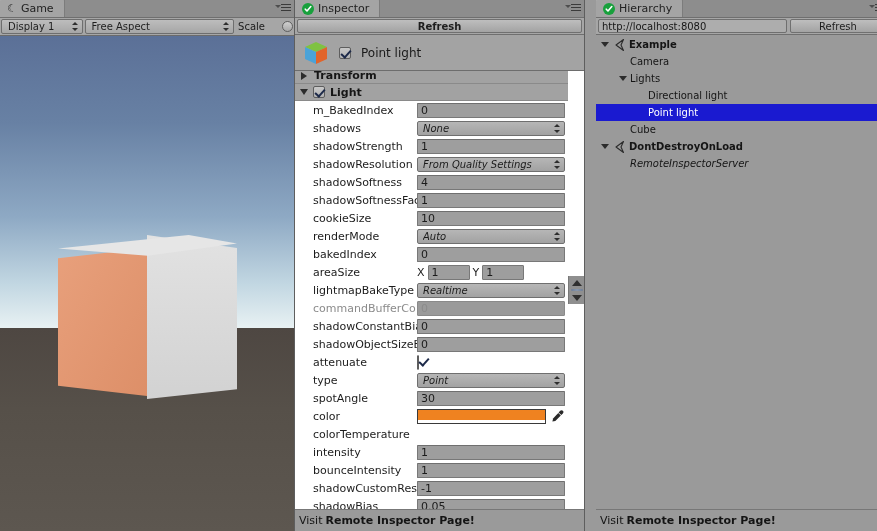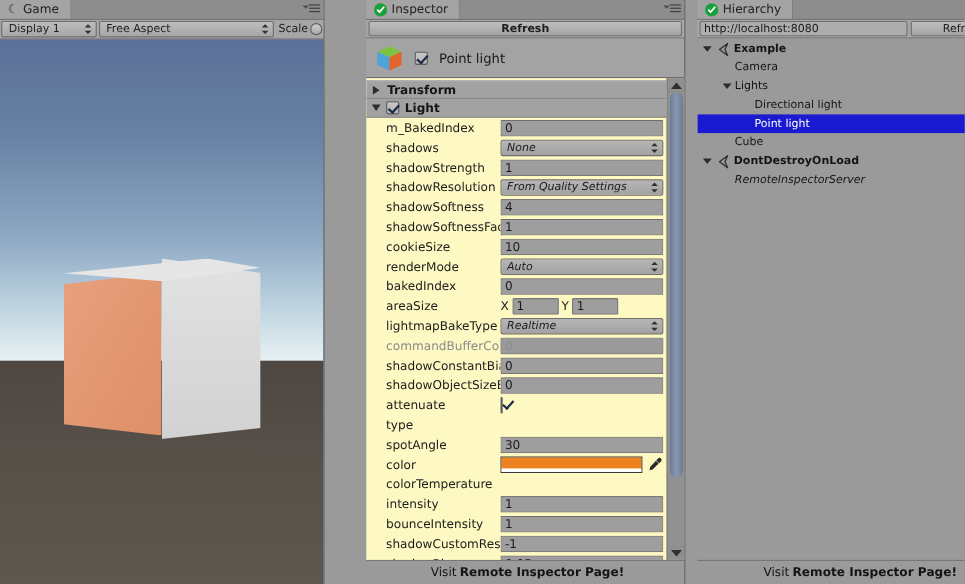--- a/index.html
+++ b/index.html
@@ -82,21 +82,21 @@
   }
   .updown:before, .updown:after {
     content: ""; position: absolute; left: 1px;
     width: 0; height: 0;
     border-left: 3px solid transparent; border-right: 3px solid transparent;
   }
   .updown:before { top: 1px; border-bottom: 3px solid #2e2e2e; }
   .updown:after  { bottom: 1px; border-top: 3px solid #2e2e2e; }
   #dd-display { width: 88px; }
   #dd-aspect  { width: 162px; }
-  .scale-group { display: flex; align-items: center; gap: 2px; font-size: 10px; padding-left: 2px; }
+  .scale-group { display: flex; align-items: center; gap: 17px; font-size: 10px; padding-left: 2px; }
   .scale-knob {
     width: 11px; height: 11px; border-radius: 50%;
     background: linear-gradient(#cfcfcf, #a8a8a8);
     border: 1px solid #5f5f5f;
   }
 
   .game-view { flex: 1; position: relative; overflow: hidden; background: #6a7894; }
   .sky {
     position: absolute; left: 0; top: 0; right: 0; height: 59%;
     background: linear-gradient(to bottom, #5b7097 0%, #6881a4 30%, #8ea9c4 62%, #c2d7e2 85%, #e8f1f3 100%);
@@ -116,21 +116,21 @@
     background: linear-gradient(to bottom, #e2e2e2, #d2d2d2);
     clip-path: polygon(0% 0%, 100% 8%, 100% 94%, 0% 100%);
   }
   .cube-top {
     left: 58px; top: 199px; width: 179px; height: 28px;
     background: #e6e6e6;
     clip-path: polygon(0% 48%, 73% 0%, 100% 30%, 50% 74%);
   }
 
   
-  #inspector-panel { width: 290px; flex: 0 0 290px; border-right: 1px solid #5e5e5e; margin-left: 38px; }
+  #inspector-panel { width: 290px; flex: 0 0 290px; border-right: 1px solid #5e5e5e; }
   .refresh-bar {
     height: 17px; flex: 0 0 17px;
     background: #a6a6a6; border-bottom: 1px solid #6f6f6f;
     display: flex; align-items: stretch; padding: 1px 2px;
   }
   .refresh-btn {
     flex: 1; display: flex; align-items: center; justify-content: center;
     background: linear-gradient(#bebebe, #a3a3a3);
     border: 1px solid #707070; border-radius: 2px;
     font-size: 10px; font-weight: bold; color: #1e1e1e;
@@ -150,21 +150,21 @@
     position: relative;
   }
   .ck.on:after {
     content: ""; position: absolute; left: 3px; top: 0px;
     width: 4px; height: 8px;
     border: solid #1d2a4a; border-width: 0 2px 2px 0;
     transform: rotate(42deg);
   }
   .obj-name { font-size: 12px; color: #1a1a1a; }
 
-  .inspector-body { flex: 1; display: flex; overflow: hidden; background: #fef9c3; position: relative; }
+  .inspector-body { flex: 1; display: flex; overflow: hidden; background: #ffffff; position: relative; align-items: center; }
   .prop-list { flex: 1; overflow: hidden; padding-top: 2px; }
 
   .comp-header {
     height: 17px; display: flex; align-items: center; gap: 5px;
     padding-left: 5px;
     background: #a2a2a2;
     border-bottom: 1px solid #8a8a8a;
     font-size: 11px; font-weight: bold; color: #161616;
   }
   .comp-header.first { border-top: 1px solid #b0b0b0; }
@@ -239,21 +239,20 @@
   }
 
   .status-bar {
     flex: 0 0 22px; height: 22px;
     background: #9a9a9a;
     border-top: 1px solid #777;
     display: flex; align-items: center;
     padding-left: 4px;
     font-size: 11px; color: #141414;
     white-space: nowrap;
-    justify-content: center;
   }
   .status-bar .bold { font-weight: bold; margin-left: 3px; }
 
   
   #hierarchy-panel { width: 292px; flex: 0 0 292px; margin-left: 11px; }
   .url-bar {
     height: 17px; flex: 0 0 17px;
     background: #a6a6a6; border-bottom: 1px solid #6f6f6f;
     display: flex; align-items: stretch; gap: 3px; padding: 1px 2px;
   }
@@ -446,20 +445,24 @@
           <div class="prow">
             <span class="plabel">shadowObjectSizeB</span>
             <span class="pfield">0</span>
           </div>
           <div class="prow">
             <span class="plabel">attenuate</span>
             <span style="flex: 1 1 0%;"><span class="ck on"></span></span>
           </div>
           <div class="prow">
             <span class="plabel">type</span>
+            <span class="pselect">
+              <span class="lbl">Point</span>
+              <span class="updown"></span>
+            </span>
           </div>
           <div class="prow">
             <span class="plabel">spotAngle</span>
             <span class="pfield">30</span>
           </div>
           <div class="prow">
             <span class="plabel">color</span>
             <span class="color-wrap">
               <span class="color-swatch">
                 <span class="color-main" style="background: rgb(239, 130, 32);"></span>

